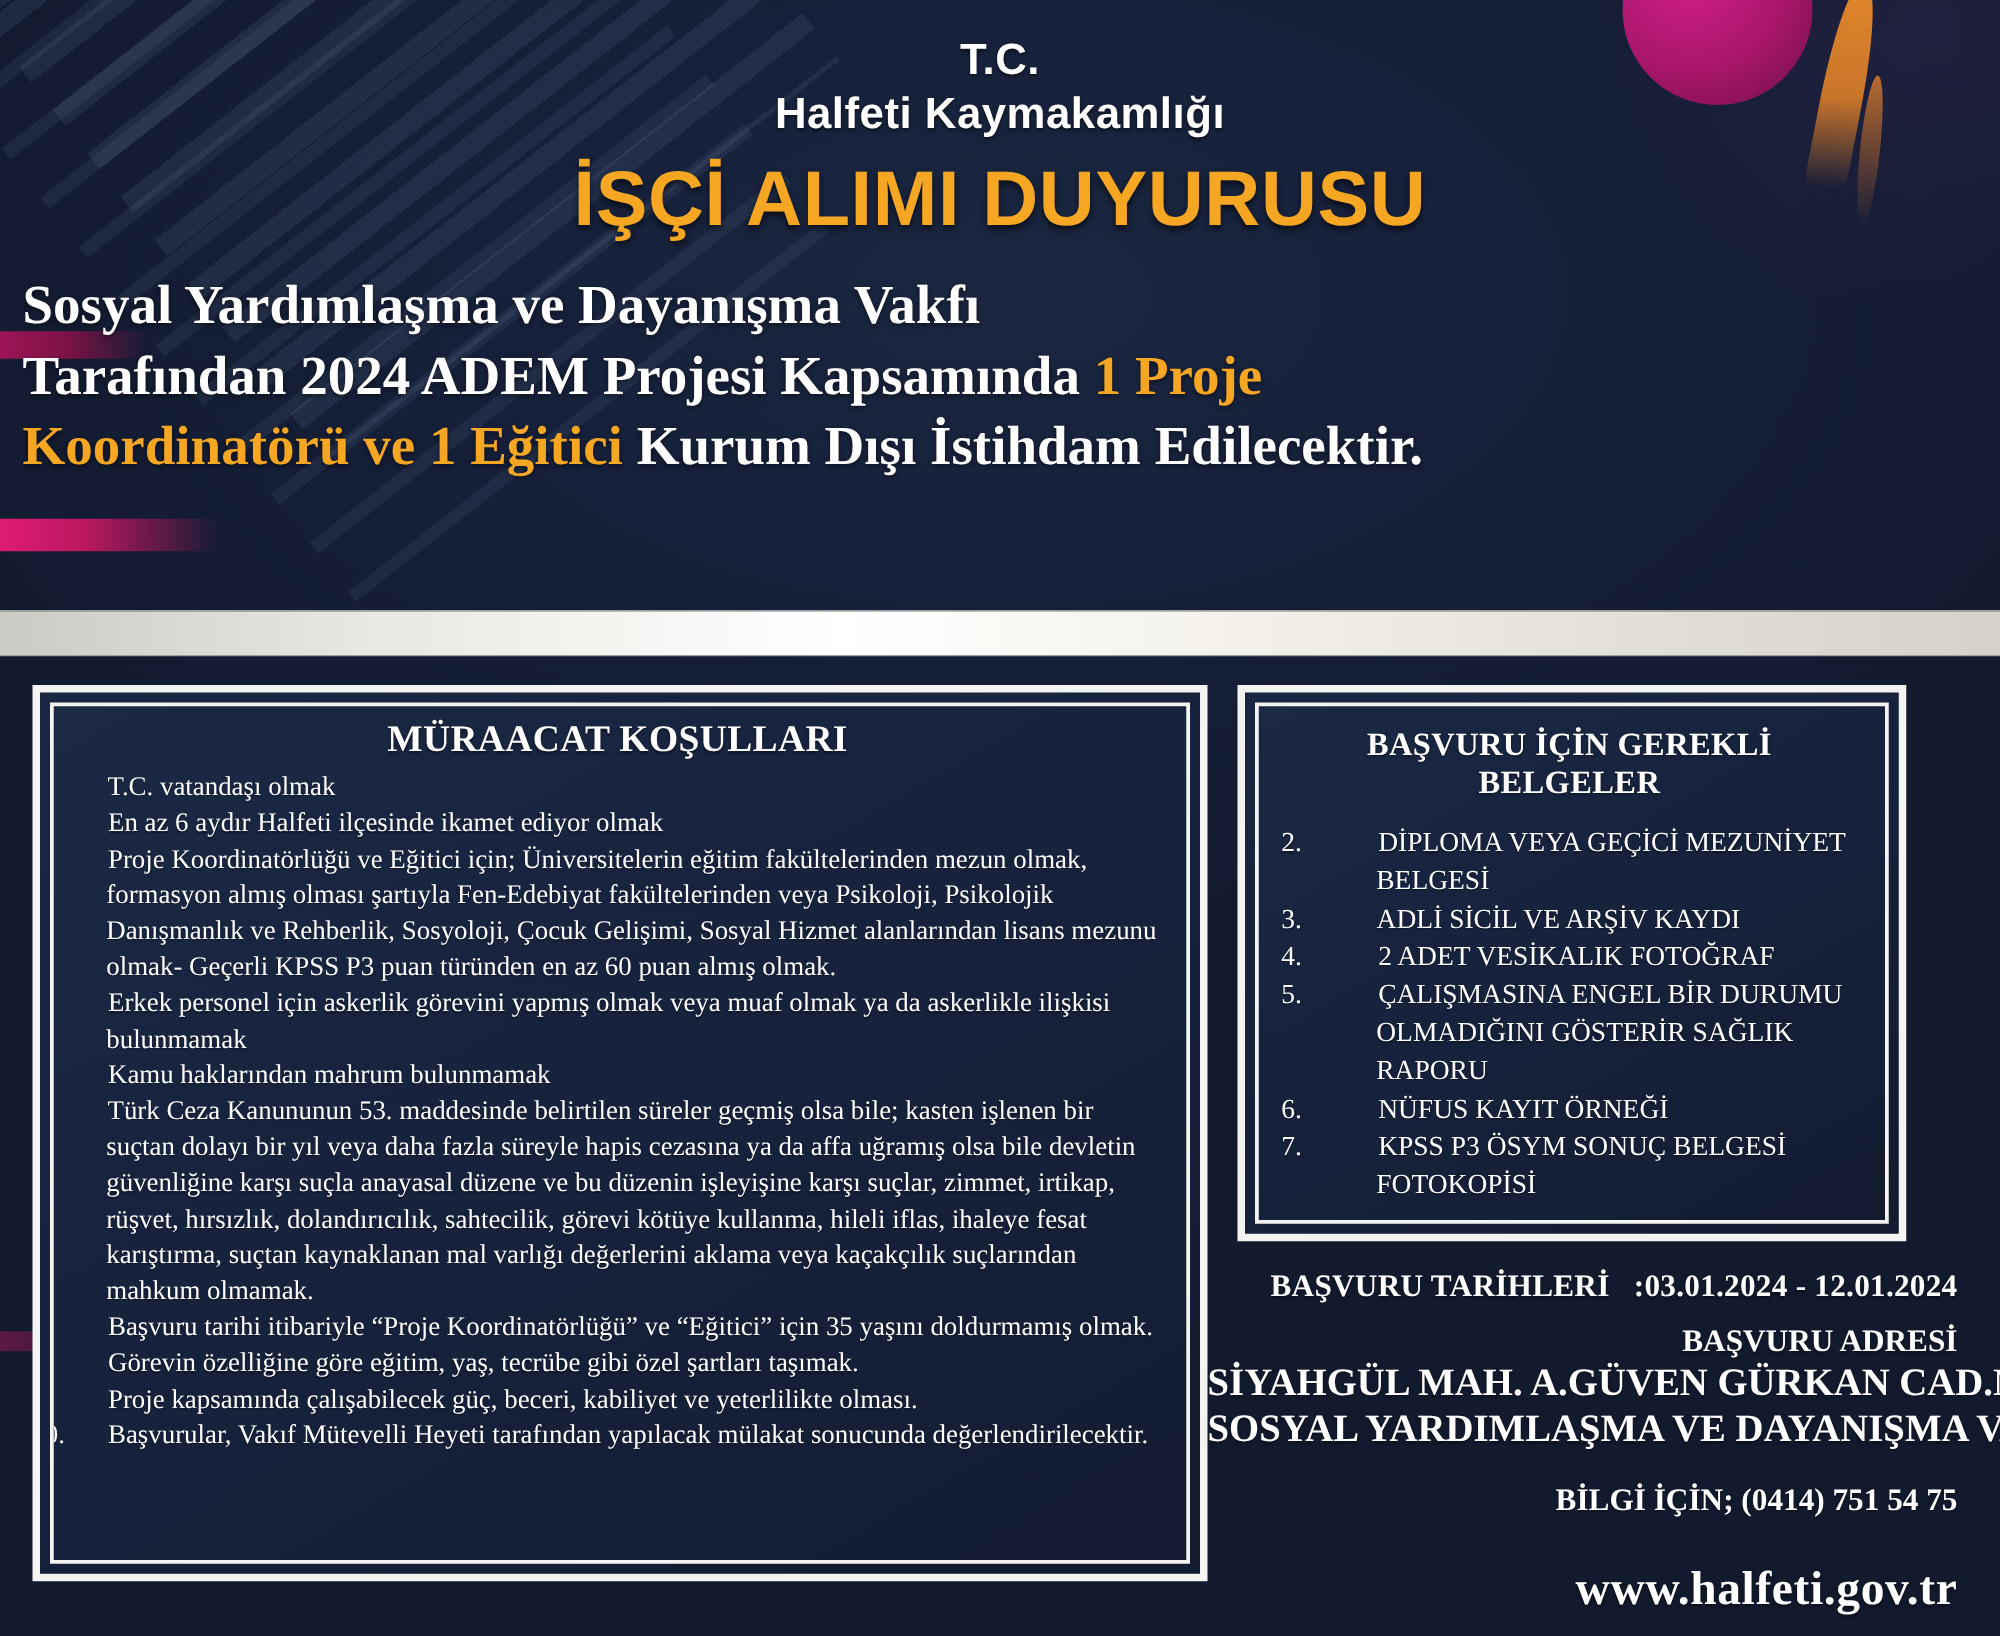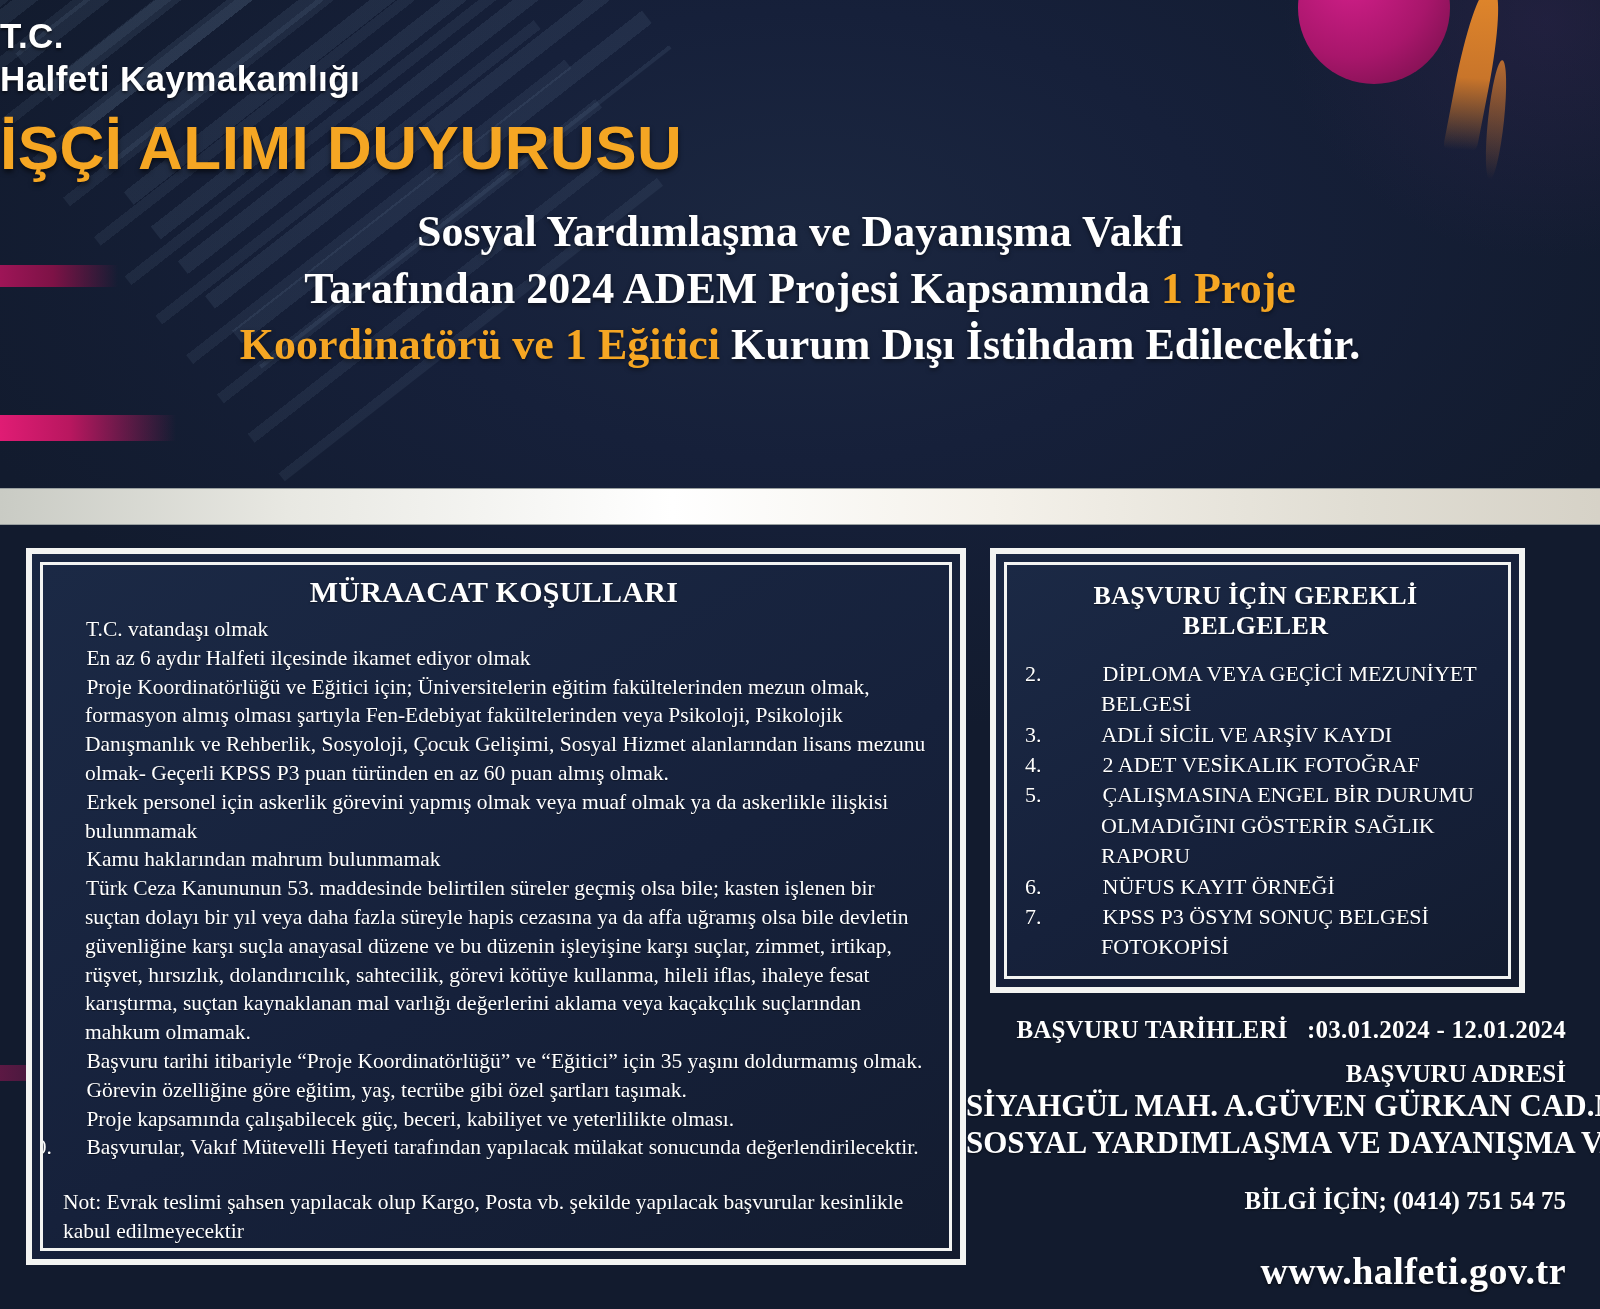--- a/index.html
+++ b/index.html
@@ -121,22 +121,22 @@
     height: 37px;
     background: linear-gradient(to right, #c9cbc4 0%, #e8e8e2 18%, #ffffff 42%, #f4f1ea 62%, #e0ddd3 85%, #d6d2c7 100%);
     border-top: 1px solid #9aa0a0;
     border-bottom: 1px solid #9aa0a0;
   }
 
   
   .header {
     position: relative;
     z-index: 3;
-    text-align: left;
-    padding-top: 14px;
+    text-align: center;
+    padding-top: 26px;
   }
   .tc-line {
     font-family: "Liberation Sans", sans-serif;
     font-weight: bold;
     color: #ffffff;
     font-size: 35px;
     line-height: 1.23;
     letter-spacing: .4px;
     text-shadow: 0 2px 3px rgba(0,0,0,.55);
   }
@@ -148,21 +148,21 @@
     line-height: 1.1;
     margin-top: 14px;
     letter-spacing: .5px;
     text-shadow: 0 3px 5px rgba(0,0,0,.6);
   }
 
   .subtitle {
     position: relative;
     z-index: 3;
     margin-top: 22px;
-    text-align: center;
+    text-align: left;
     color: #ffffff;
     font-family: "Liberation Serif", serif;
     font-weight: bold;
     font-size: 44px;
     line-height: 1.28;
     padding: 0 18px;
     text-shadow: 0 2px 4px rgba(0,0,0,.5);
   }
   .subtitle .hl { color: #f5a623; }
 
@@ -323,21 +323,20 @@
             <li><span class="num">2.</span><span> En az  6 aydır Halfeti ilçesinde ikamet ediyor olmak</span></li>
             <li><span class="num">3.</span><span> Proje Koordinatörlüğü ve Eğitici için; Üniversitelerin eğitim fakültelerinden mezun olmak, formasyon almış olması şartıyla Fen-Edebiyat fakültelerinden veya Psikoloji, Psikolojik Danışmanlık ve Rehberlik, Sosyoloji, Çocuk Gelişimi, Sosyal Hizmet alanlarından lisans mezunu olmak- Geçerli KPSS P3 puan türünden en az 60 puan almış olmak.</span></li>
             <li><span class="num">4.</span><span> Erkek personel için askerlik görevini yapmış olmak veya muaf olmak ya da askerlikle ilişkisi bulunmamak</span></li>
             <li><span class="num">5.</span><span> Kamu haklarından mahrum bulunmamak</span></li>
             <li><span class="num">6.</span><span> Türk Ceza Kanununun 53. maddesinde belirtilen süreler geçmiş olsa bile; kasten işlenen bir suçtan dolayı bir yıl veya daha fazla süreyle hapis cezasına ya da affa uğramış olsa bile devletin güvenliğine karşı suçla anayasal düzene ve bu düzenin işleyişine karşı suçlar, zimmet, irtikap, rüşvet, hırsızlık, dolandırıcılık, sahtecilik, görevi kötüye kullanma, hileli iflas, ihaleye fesat karıştırma, suçtan kaynaklanan mal varlığı değerlerini aklama veya kaçakçılık suçlarından mahkum olmamak.</span></li>
             <li><span class="num">7.</span><span> Başvuru tarihi itibariyle “Proje Koordinatörlüğü” ve “Eğitici” için 35 yaşını doldurmamış olmak.</span></li>
             <li><span class="num">8.</span><span> Görevin özelliğine göre eğitim, yaş, tecrübe gibi özel şartları taşımak.</span></li>
             <li><span class="num">9.</span><span> Proje kapsamında çalışabilecek güç, beceri, kabiliyet ve yeterlilikte olması.</span></li>
             <li><span class="num">10.</span><span> Başvurular, Vakıf Mütevelli Heyeti tarafından yapılacak mülakat sonucunda değerlendirilecektir.</span></li>
           </ul>
-        <div class="note">Not: Evrak teslimi şahsen yapılacak olup Kargo, Posta vb. şekilde yapılacak başvurular kesinlikle kabul edilmeyecektir</div>
       </div>
     </div>
 
     <div class="panel-frame" id="right-panel">
       <div class="panel-inner">
         <div class="panel-title">BAŞVURU İÇİN GEREKLİ BELGELER</div>
         <ul class="doc-list" id="doc-list">
             <li><span class="num">2.</span><span> DİPLOMA VEYA GEÇİCİ MEZUNİYET BELGESİ</span></li>
             <li><span class="num">3.</span><span> ADLİ SİCİL VE ARŞİV KAYDI</span></li>
             <li><span class="num">4.</span><span> 2 ADET VESİKALIK FOTOĞRAF</span></li>

